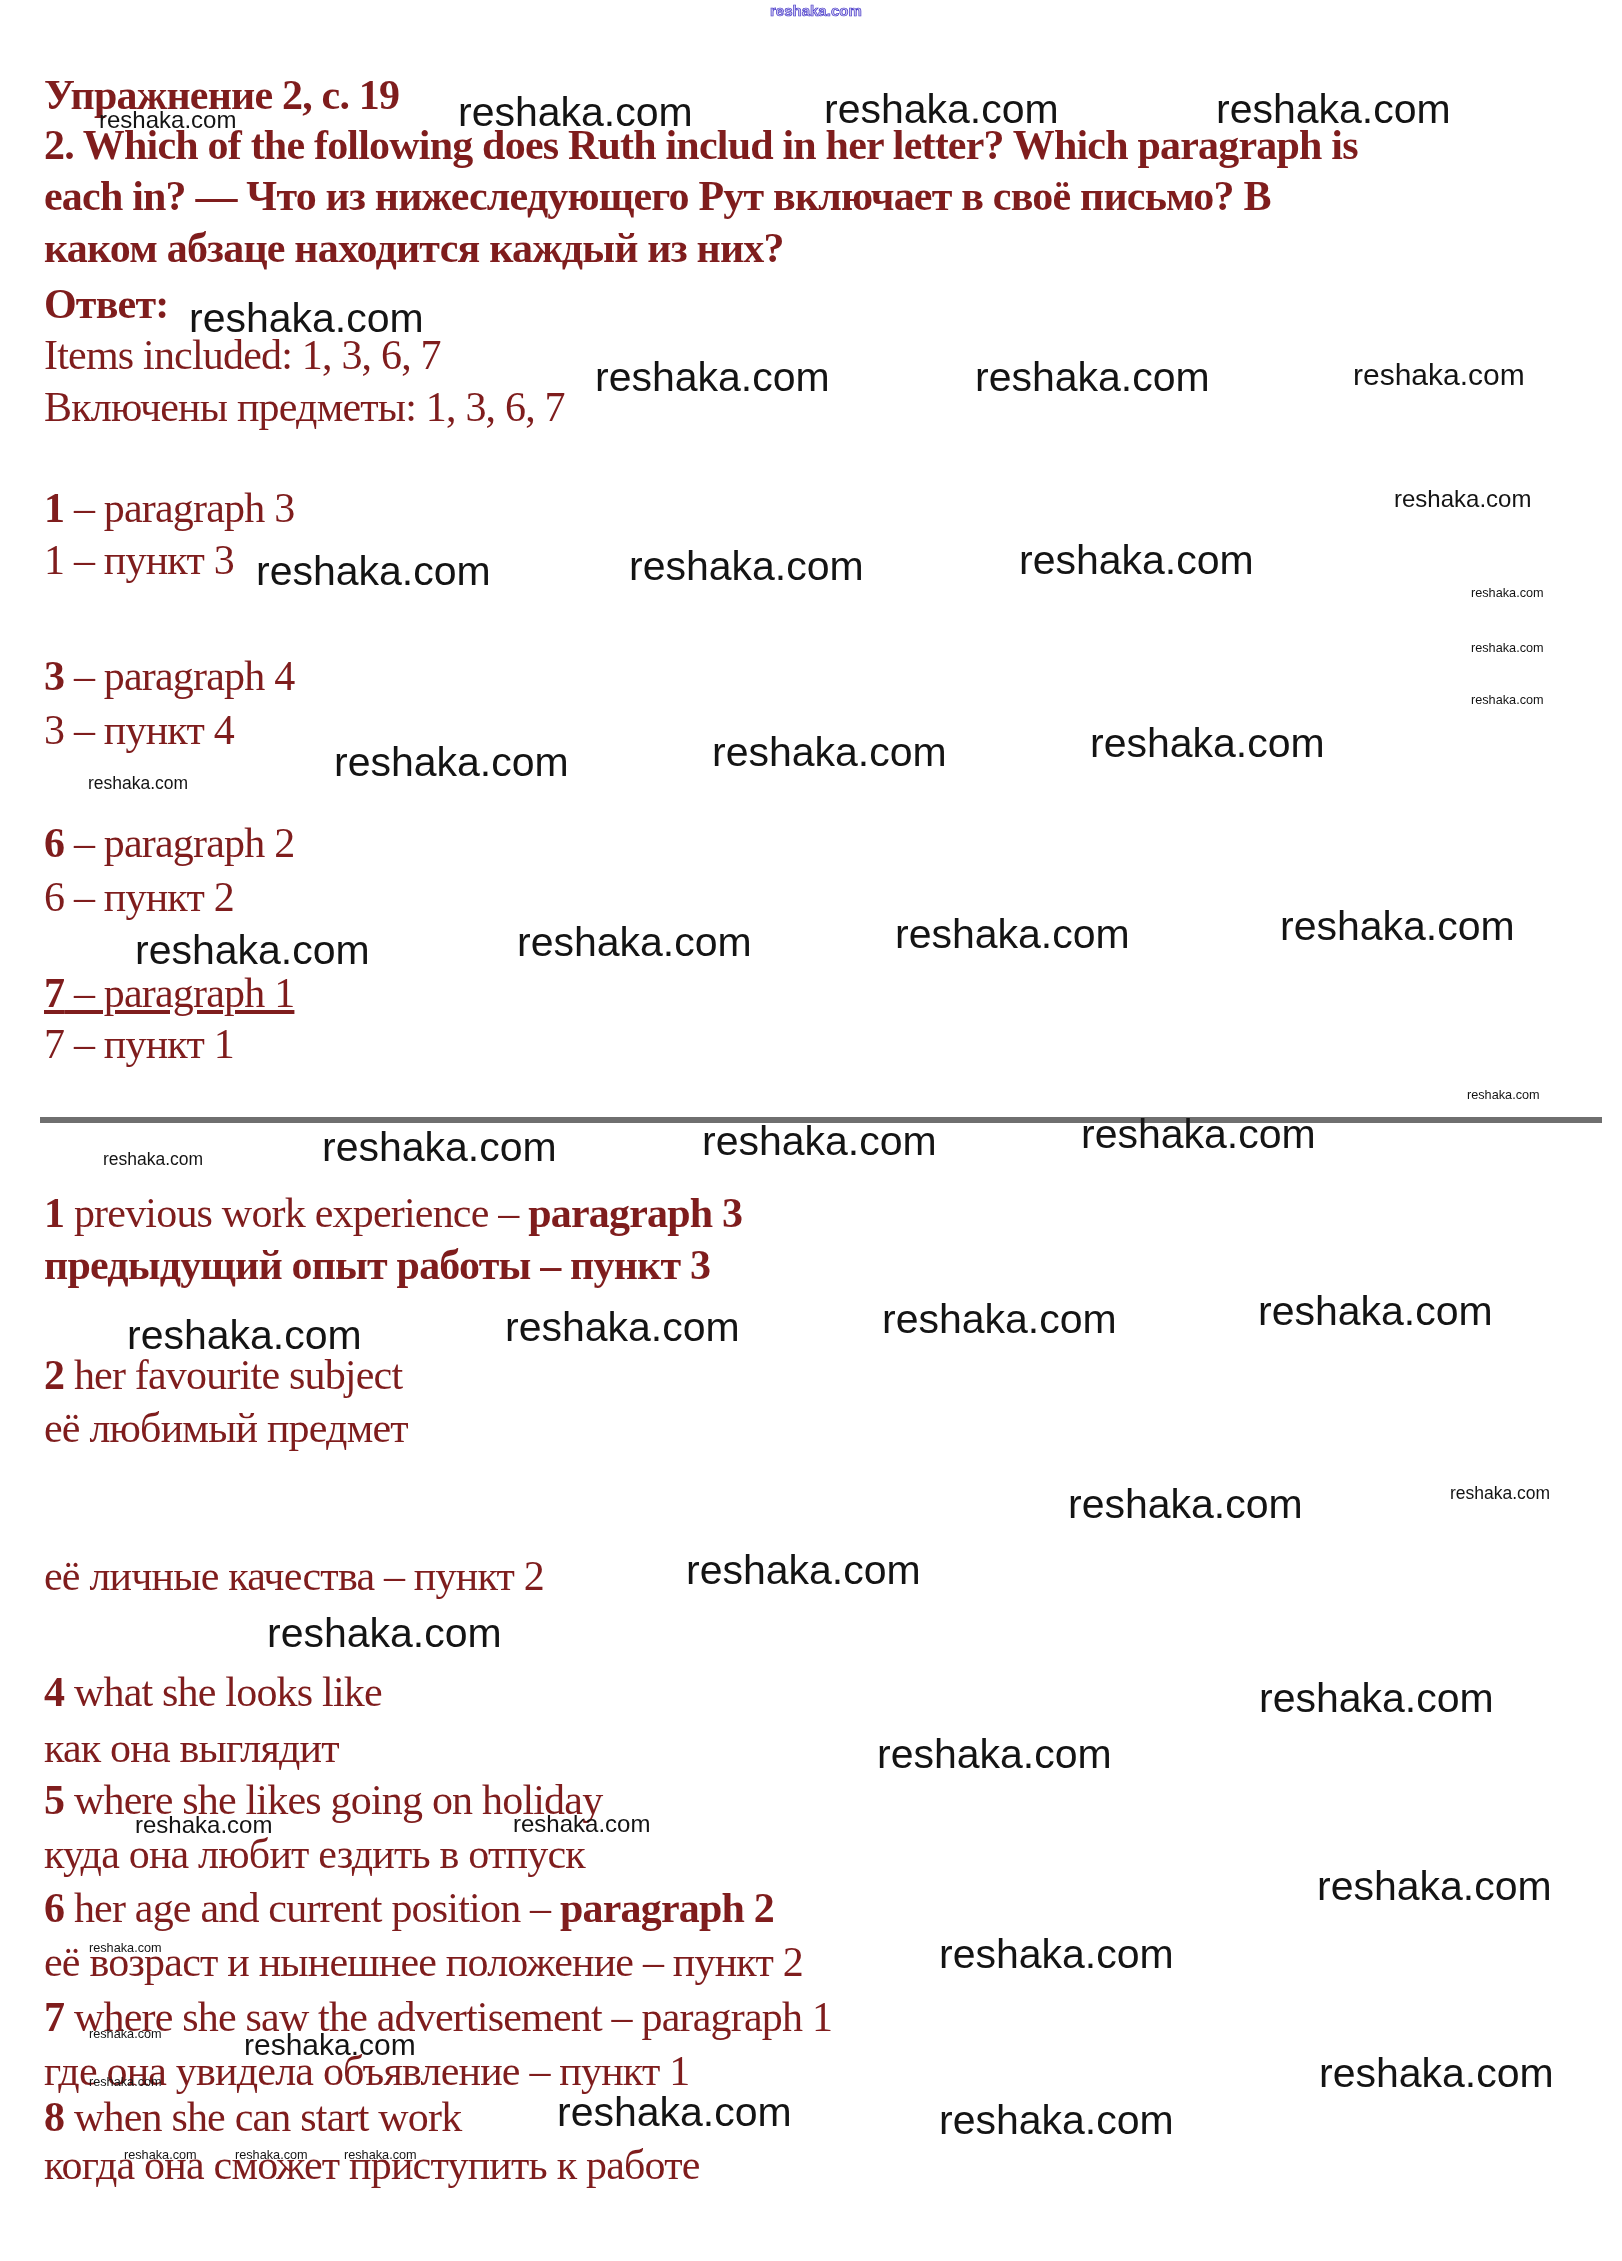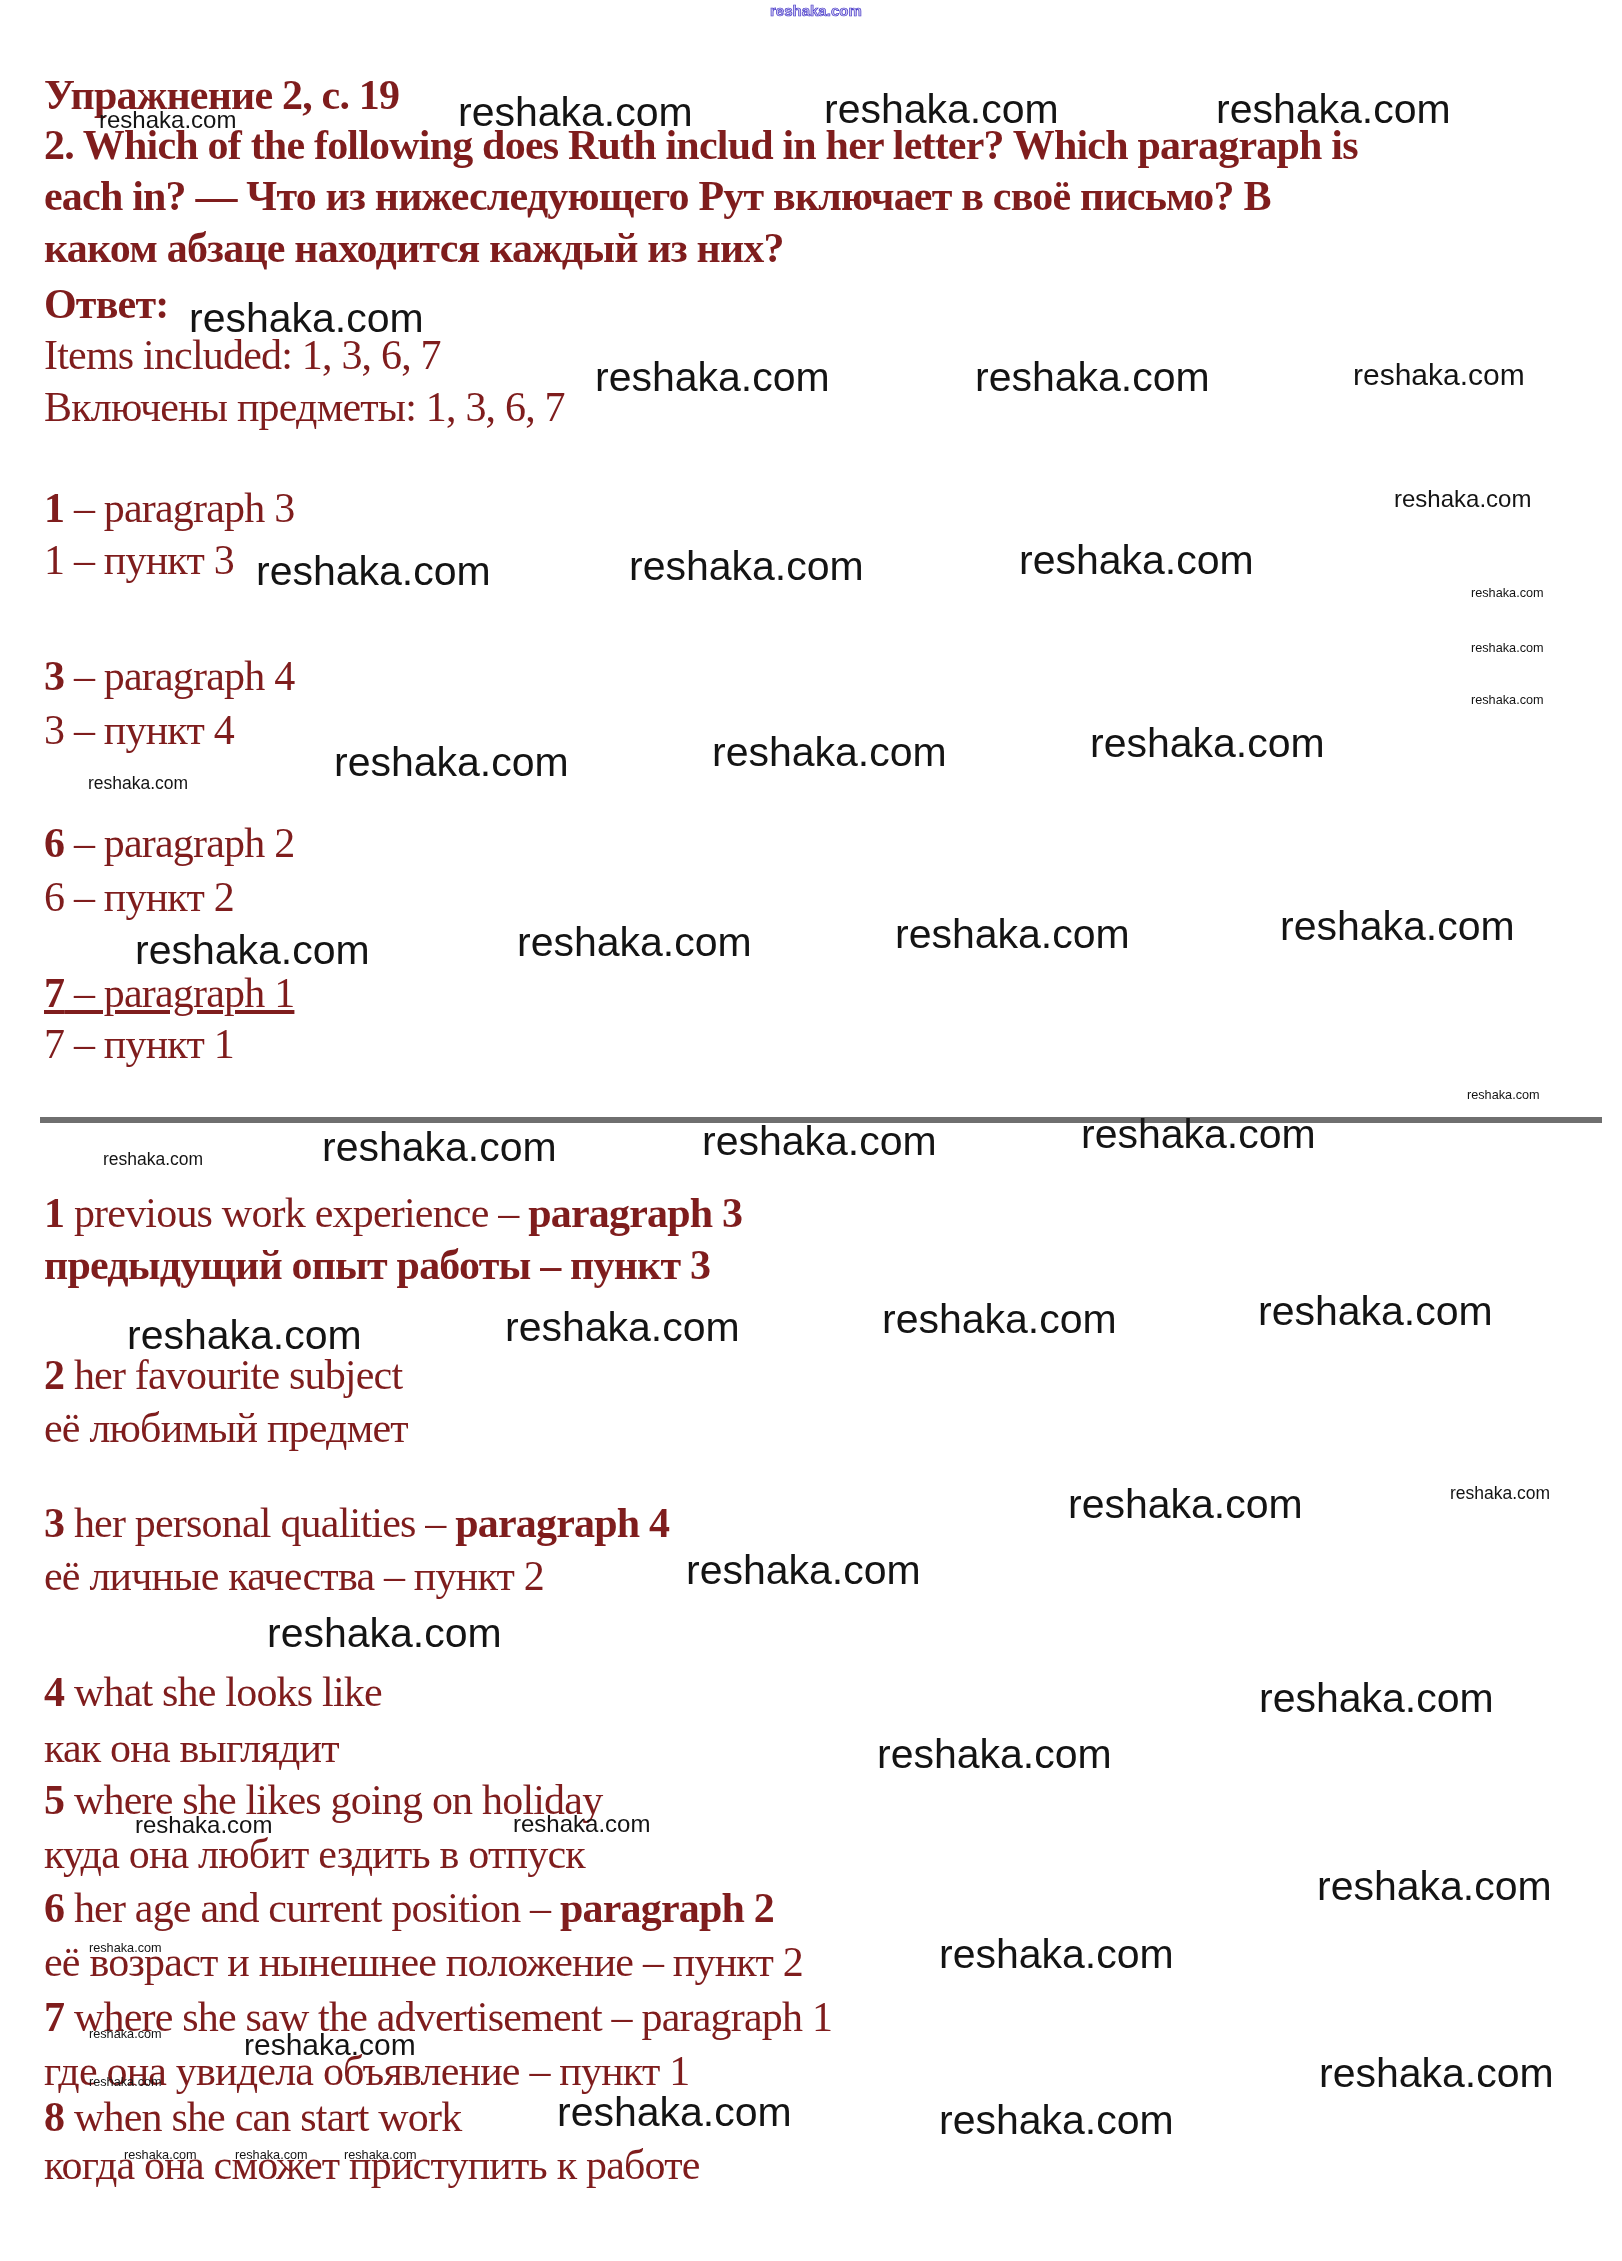--- a/index.html
+++ b/index.html
@@ -62,21 +62,20 @@
     <div class="line" style="top: 654px; left: 44px;"><span class="b">3</span><span> – paragraph 4</span></div>
     <div class="line" style="top: 708px; left: 44px;"><span>3 – пункт 4</span></div>
     <div class="line" style="top: 821px; left: 44px;"><span class="b">6</span><span> – paragraph 2</span></div>
     <div class="line" style="top: 875px; left: 44px;"><span>6 – пункт 2</span></div>
     <div class="line" style="top: 971px; left: 44px; text-decoration: underline;"><span class="b">7</span><span> – paragraph 1</span></div>
     <div class="line" style="top: 1022px; left: 44px;"><span>7 – пункт 1</span></div>
     <div class="line" style="top: 1191px; left: 44px;"><span class="b">1</span><span> previous work experience – </span><span class="b">paragraph 3</span></div>
     <div class="line" style="top: 1243px; left: 44px; font-weight: bold;"><span>предыдущий опыт работы – пункт 3</span></div>
     <div class="line" style="top: 1353px; left: 44px;"><span class="b">2</span><span> her favourite subject</span></div>
     <div class="line" style="top: 1406px; left: 44px;"><span>её любимый предмет</span></div>
-    <div class="line" style="top: 1501px; left: 44px;"><span class="b">3</span><span> her personal qualities – </span><span class="b">paragraph 4</span></div>
     <div class="line" style="top: 1554px; left: 44px;"><span>её личные качества – пункт 2</span></div>
     <div class="line" style="top: 1670px; left: 44px;"><span class="b">4</span><span> what she looks like</span></div>
     <div class="line" style="top: 1726px; left: 44px;"><span>как она выглядит</span></div>
     <div class="line" style="top: 1778px; left: 44px;"><span class="b">5</span><span> where she likes going on holiday</span></div>
     <div class="line" style="top: 1832px; left: 44px;"><span>куда она любит ездить в отпуск</span></div>
     <div class="line" style="top: 1886px; left: 44px;"><span class="b">6</span><span> her age and current position – </span><span class="b">paragraph 2</span></div>
     <div class="line" style="top: 1940px; left: 44px;"><span>её возраст и нынешнее положение – пункт 2</span></div>
     <div class="line" style="top: 1995px; left: 44px;"><span class="b">7</span><span> where she saw the advertisement – paragraph 1</span></div>
     <div class="line" style="top: 2049px; left: 44px;"><span>где она увидела объявление – пункт 1</span></div>
     <div class="line" style="top: 2095px; left: 44px;"><span class="b">8</span><span> when she can start work</span></div>

